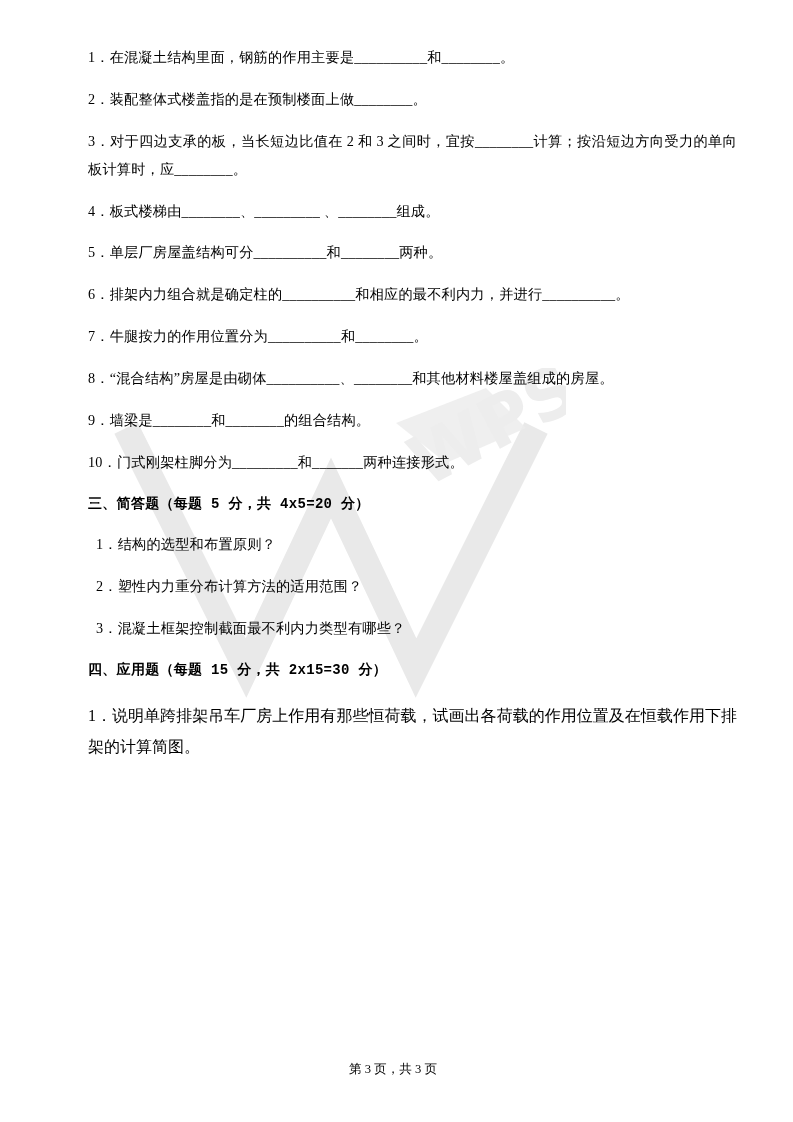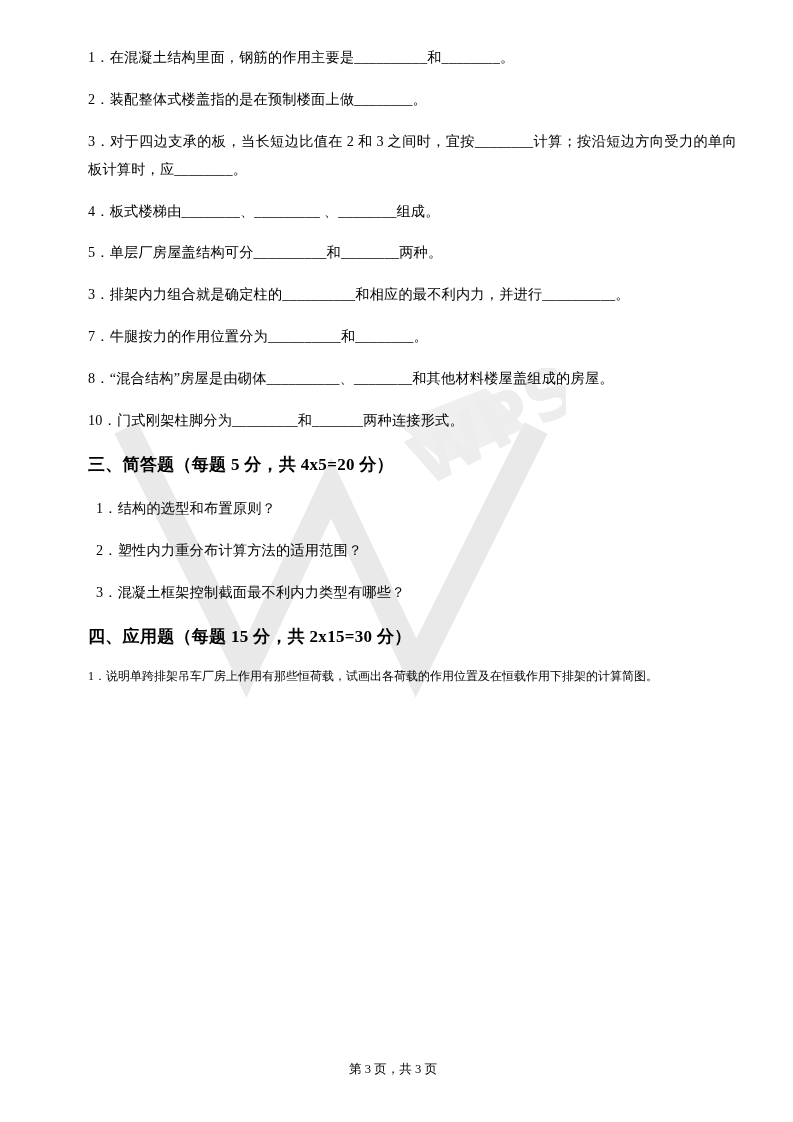--- a/index.html
+++ b/index.html
@@ -41,40 +41,40 @@
     position: relative;
     z-index: 1;
   }
   .line {
     font-size: 14.2px;
     line-height: 1.95;
     letter-spacing: 0.2px;
     text-align: justify;
   }
   .sect-head {
-    font-family: Liberation Serif, serif;
+    font-family: Liberation Mono, monospace;
     font-weight: bold;
-    font-size: 17px;
+    font-size: 14px;
     line-height: 1.9;
     margin-top: 13px;
     margin-bottom: 4px;
     letter-spacing: 0.3px;
   }
   .fill-block {
     margin-bottom: 6px;
   }
   .qa-block {
     margin-top: 4px;
     margin-left: 8px;
   }
   .app-block {
     margin-top: 2px;
   }
   .para {
-    font-size: 12px;
+    font-size: 16px;
     line-height: 1.95;
     text-align: justify;
     font-family: Liberation Serif, serif;
   }
   .footer {
     position: absolute;
     left: 0;
     right: 7px;
     bottom: 44px;
     text-align: center;
@@ -101,23 +101,24 @@
   </div>
 
   <div class="content">
 
     <div class="fill-block">
       <p class="line">1．在混凝土结构里面，钢筋的作用主要是__________和________。</p>
       <p class="line">2．装配整体式楼盖指的是在预制楼面上做________。</p>
       <p class="line">3．对于四边支承的板，当长短边比值在 2 和 3 之间时，宜按________计算；按沿短边方向受力的单向板计算时，应________。</p>
       <p class="line">4．板式楼梯由________、_________ 、________组成。</p>
       <p class="line">5．单层厂房屋盖结构可分__________和________两种。</p>
-      <p class="line">3．排架内力组合就是确定柱的__________和相应的最不利内力，并进行__________。</p>
+      <p class="line">6．排架内力组合就是确定柱的__________和相应的最不利内力，并进行__________。</p>
       <p class="line">7．牛腿按力的作用位置分为__________和________。</p>
       <p class="line">8．“混合结构”房屋是由砌体__________、________和其他材料楼屋盖组成的房屋。</p>
+      <p class="line">9．墙梁是________和________的组合结构。</p>
       <p class="line">10．门式刚架柱脚分为_________和_______两种连接形式。</p>
     </div>
 
     <h2 class="sect-head">三、简答题（每题 5 分，共 4x5=20 分）</h2>
 
     <div class="qa-block">
       <p class="line">1．结构的选型和布置原则？</p>
       <p class="line">2．塑性内力重分布计算方法的适用范围？</p>
       <p class="line">3．混凝土框架控制截面最不利内力类型有哪些？</p>
     </div>

